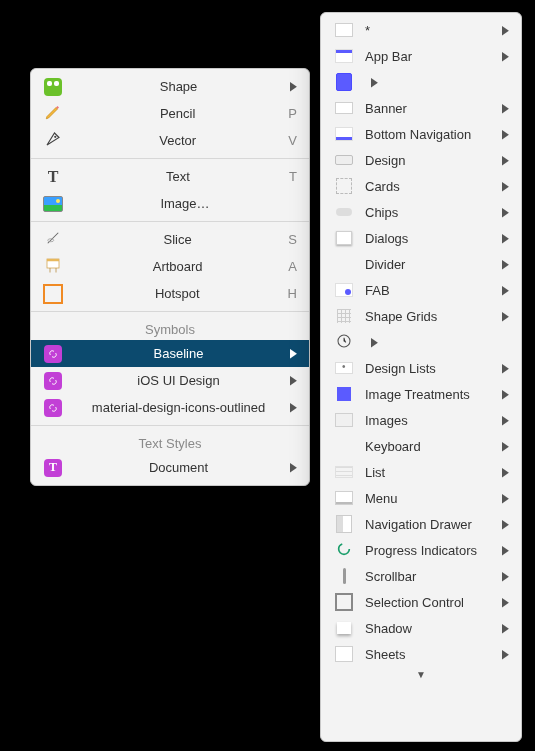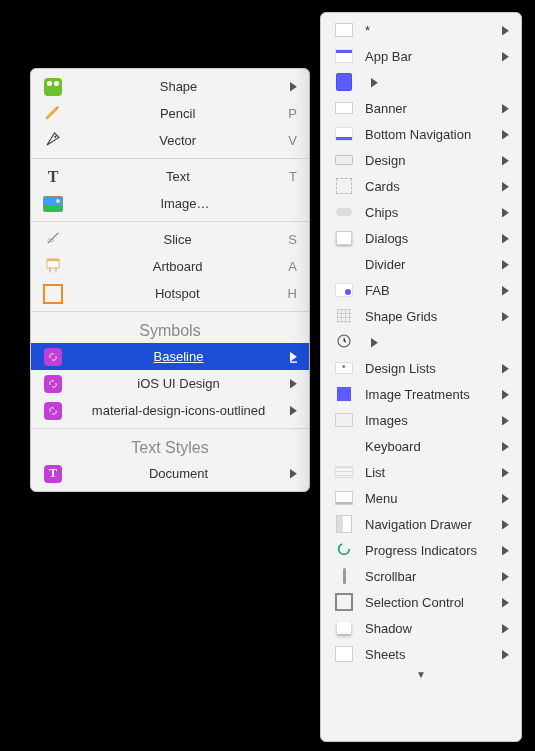--- a/index.html
+++ b/index.html
@@ -24,21 +24,21 @@
   .menu.primary { left: 30px; top: 68px; width: 278px; text-align: center; }
   .menu.secondary { left: 320px; top: 12px; width: 200px; height: 720px; }
   .row {
     display: flex;
     align-items: center;
     height: 27px;
     padding: 0 12px 0 12px;
     cursor: default;
   }
   .secondary .row { height: 26px; }
-  .row.selected { background: #1d4ed8; color: #fff; text-decoration: underline; }
+  .row.selected { background: #0c4a6e; color: #fff; }
   .icon-slot {
     width: 20px;
     height: 20px;
     display: flex;
     align-items: center;
     justify-content: center;
     flex-shrink: 0;
   }
   .primary .icon-slot { margin-right: 10px; }
   .secondary .icon-slot { width: 22px; margin-right: 10px; }
@@ -51,21 +51,21 @@
     line-height: 1;
     transform: scaleY(1.4);
   }
   .row.selected .arrow { color: #fff; }
   .sep {
     height: 1px;
     background: #d7d7d7;
     margin: 4px 0;
   }
   .section-header {
-    font-size: 16px;
+    font-size: 13px;
     color: #8a8a8a;
     padding: 6px 14px 3px 14px;
   }
   .scroll-down {
     text-align: center;
     font-size: 10px;
     color: #555;
     padding-top: 2px;
   }
   

